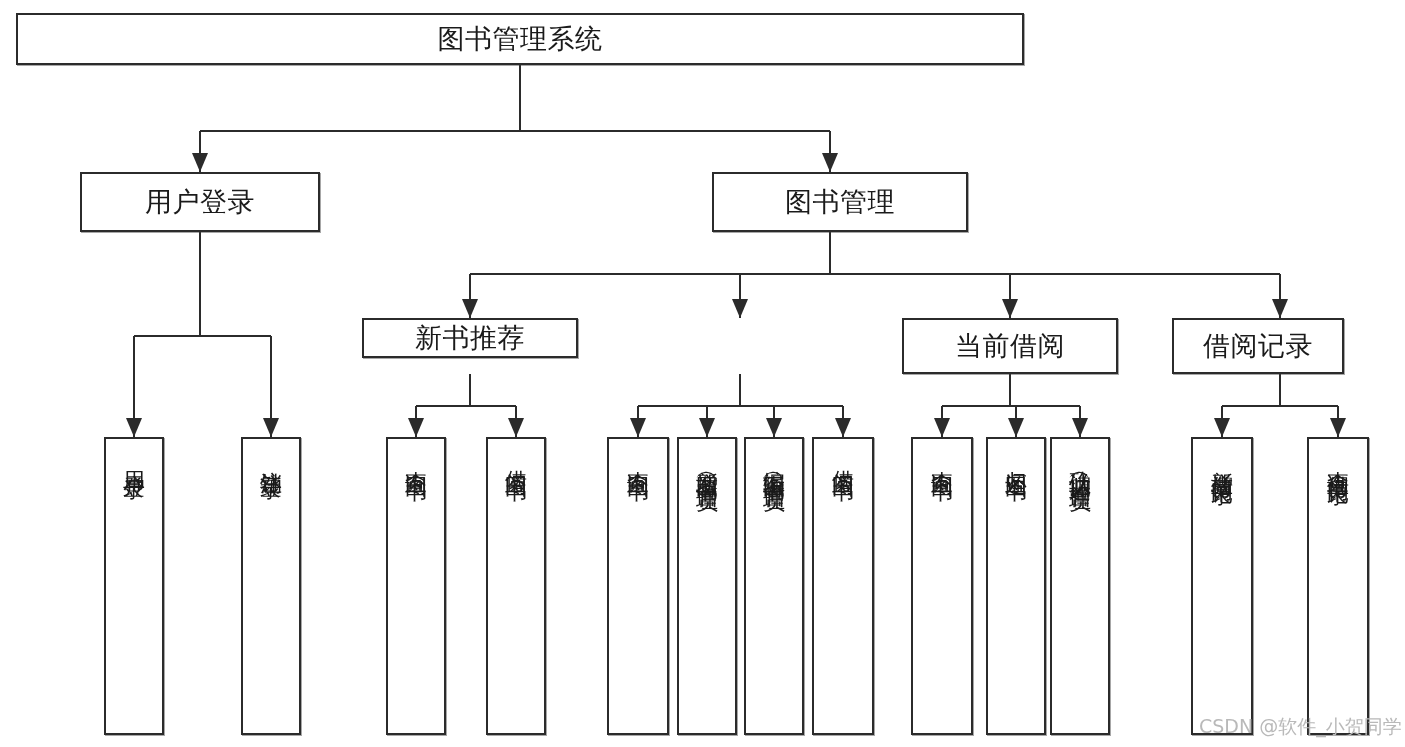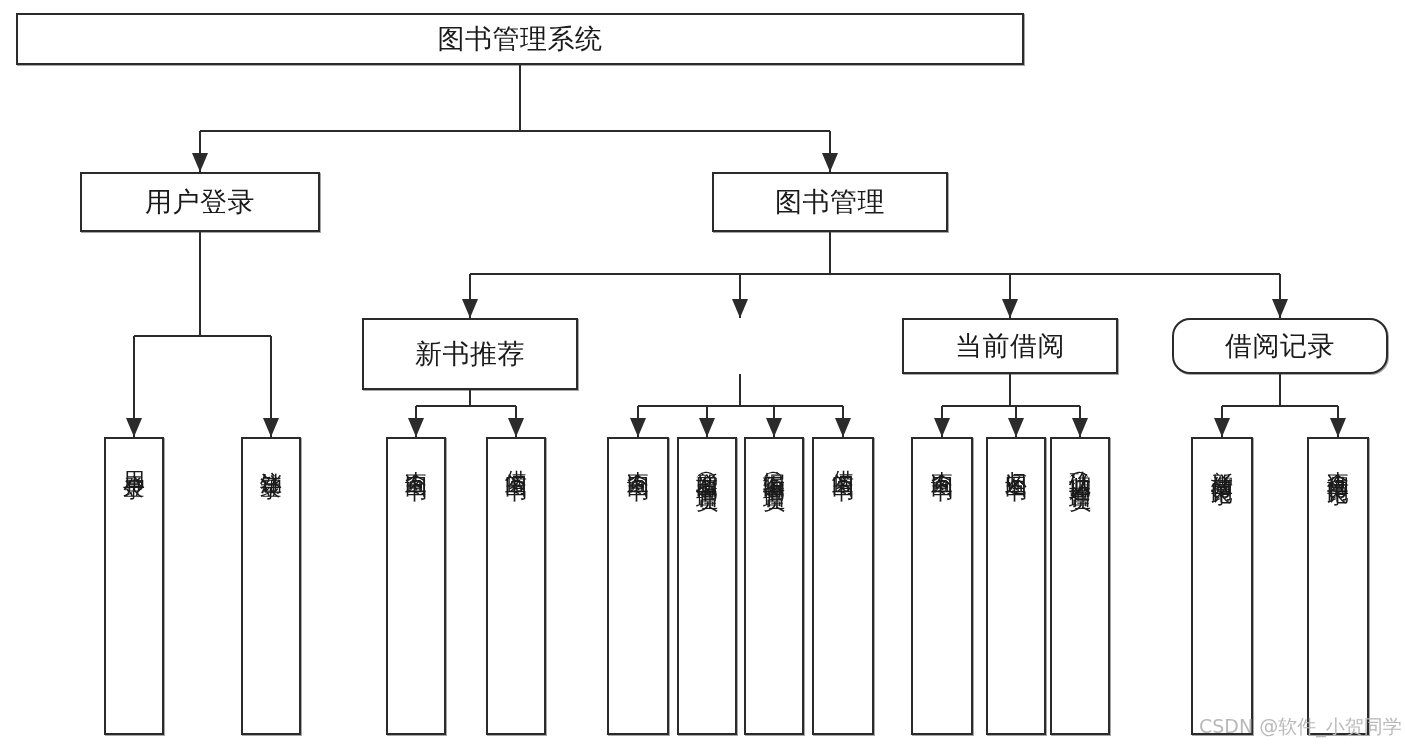--- a/index.html
+++ b/index.html
@@ -127,31 +127,31 @@
       <polygon points="1330,418 1346,418 1338,437" fill="#2b2b2b"></polygon>
     </svg>
 
   <div class="node horiz" style="left:16px; top:13px; width:1008px; height:52px;">
     <span class="label">图书管理系统</span>
   </div>
 
   <div class="node horiz" style="left:80px; top:172px; width:240px; height:60px;">
     <span class="label">用户登录</span>
   </div>
-  <div class="node horiz" style="left:712px; top:172px; width:236px; height:60px;">
+  <div class="node horiz" style="left:712px; top:172px; width:256px; height:60px;">
     <span class="label">图书管理</span>
   </div>
 
-  <div class="node horiz" style="left:362px; top:318px; width:216px; height:72px;">
+  <div class="node horiz" style="left:362px; top:318px; width:216px; height:40px;">
     <span class="label">新书推荐</span>
   </div>
   <div class="node horiz" style="left:902px; top:318px; width:216px; height:56px;">
     <span class="label">当前借阅</span>
   </div>
-  <div class="node horiz" style="left:1172px; top:318px; width:216px; height:56px;border-radius:18px;">
+  <div class="node horiz" style="left:1172px; top:318px; width:172px; height:56px;">
     <span class="label">借阅记录</span>
   </div>
 
   <div class="node vert" style="left:104px; top:437px; width:60px; height:298px;">
     <span class="label">用户登录</span>
   </div>
   <div class="node vert" style="left:241px; top:437px; width:60px; height:298px;">
     <span class="label">注销登录</span>
   </div>
 

